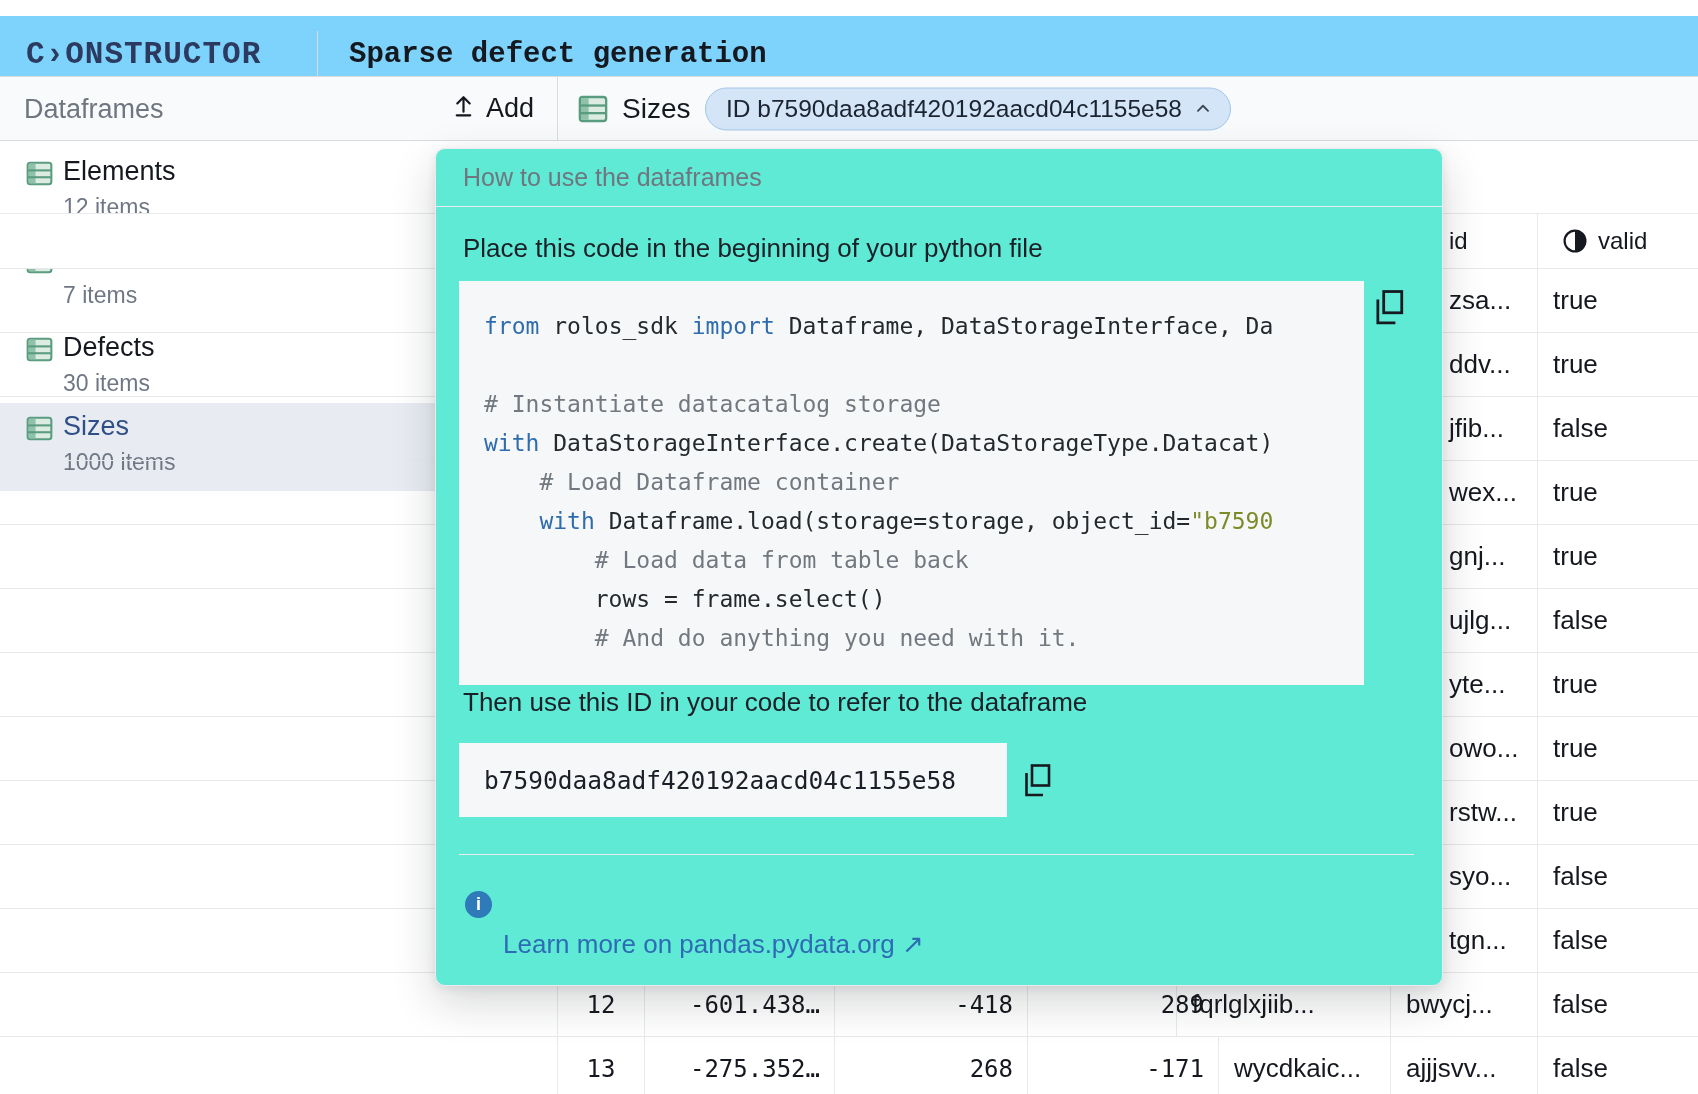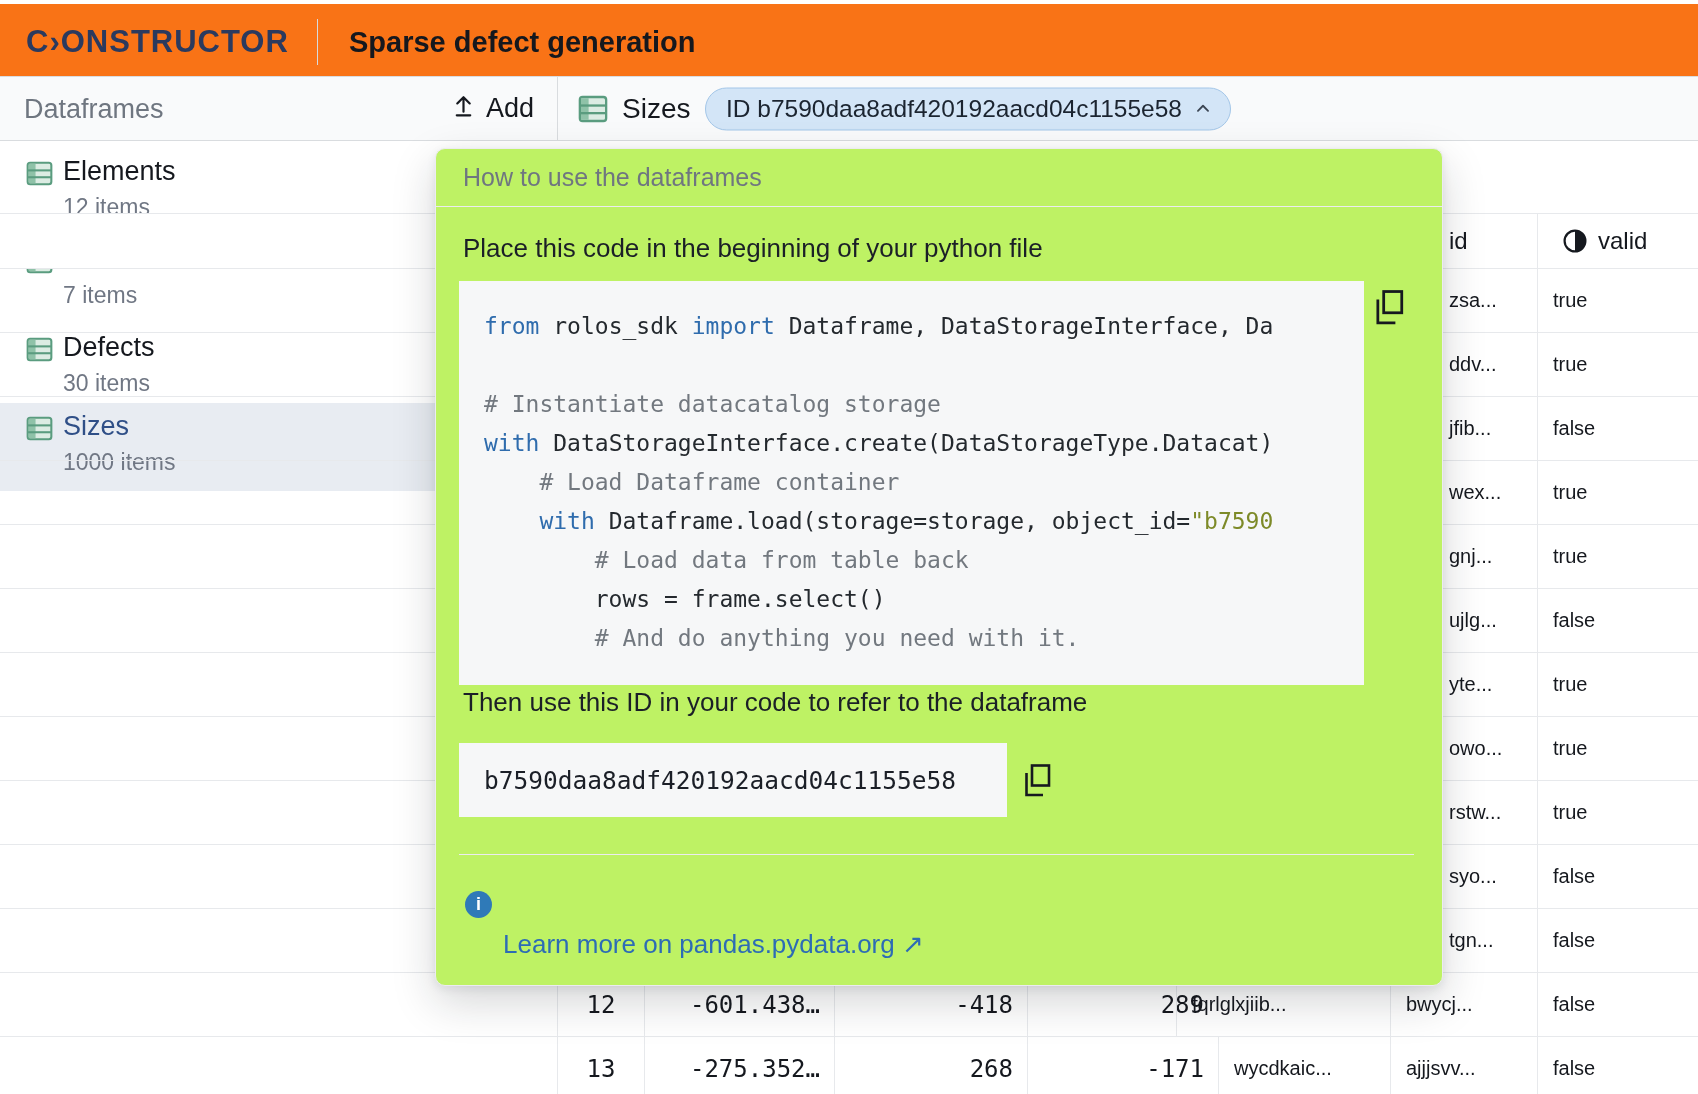--- a/index.html
+++ b/index.html
@@ -1,20 +1,20 @@
 <!DOCTYPE html>
 <html><head>
 <meta charset="utf-8">
 <style>
   html,body{margin:0;padding:0;background:#ffffff;}
   #frame{position:relative;width:1698px;height:1094px;overflow:hidden;background:#ffffff;
          font-family:"Liberation Sans",sans-serif;color:#15181e;}
 
   
-  .app-header{position:absolute;left:0;top:4px;width:100%;height:76px;background:#f97316;}
+  .app-header{position:absolute;left:0;top:16px;width:100%;height:76px;background:#7dd3fc;font-family:Liberation Mono, monospace;}
   .logo{position:absolute;left:26px;top:50%;transform:translateY(-50%);
         font-size:31px;font-weight:700;letter-spacing:1px;color:#2b3a5e;}
   .hdr-sep{position:absolute;left:317px;top:15px;width:1px;height:46px;background:#d8dadc;}
   .page-title{position:absolute;left:349px;top:50%;transform:translateY(-50%);
         font-size:29px;font-weight:600;color:#15181e;}
 
   
   .toolbar{position:absolute;left:0;top:76px;width:100%;height:65px;background:#f9fafb;
            border-top:1px solid #d9dcdf;border-bottom:1px solid #d9dcdf;box-sizing:border-box;}
   .tb-label{position:absolute;left:24px;top:50%;transform:translateY(-50%);font-size:27px;color:#6f7680;}
@@ -37,27 +37,27 @@
   .si-count{position:absolute;left:63px;top:46px;font-size:23px;color:#707784;}
 
   
   .table{position:absolute;inset:0;}
   .trow{position:absolute;left:0;width:1698px;border-bottom:1px solid #e7e9ec;box-sizing:border-box;}
   .hrow{border-top:1px solid #e7e9ec;background:#fff;}
   .cell{position:absolute;top:0;bottom:0;display:flex;align-items:center;box-sizing:border-box;overflow:hidden;}
   .bl{border-left:1px solid #e7e9ec;}
   .c-num{justify-content:center;font-family:"DejaVu Sans Mono",monospace;font-size:24px;}
   .c-float,.c-int{justify-content:flex-end;padding-right:14px;font-family:"DejaVu Sans Mono",monospace;font-size:24px;}
-  .c-str,.c-id,.c-valid{justify-content:flex-start;padding-left:15px;font-size:20px;}
+  .c-str,.c-id,.c-valid{justify-content:flex-start;padding-left:15px;font-size:26px;}
   .occl{padding-left:58px;}
   .hvalid{gap:10px;padding-left:24px;}
   .hlab{font-size:24px;color:#15181e;}
 
   
-  .popover{position:absolute;left:435px;top:148px;width:1008px;height:838px;background:#bef264;
+  .popover{position:absolute;left:435px;top:148px;width:1008px;height:838px;background:#5eead4;
            border:1px solid #ececf0;border-radius:10px;box-sizing:border-box;z-index:5;
            box-shadow:0 16px 44px rgba(22,26,33,.18),0 3px 10px rgba(22,26,33,.08);}
   .pop-title{position:absolute;left:27px;top:0;height:57px;display:flex;align-items:center;font-size:25px;color:#6f7680;}
   .pop-hr{position:absolute;border-top:1px solid #ececf0;height:0;}
   .pop-hr1{left:0;right:0;top:57px;}
   .pop-hr2{left:23px;right:28px;top:705px;}
   .pop-intro{position:absolute;left:27px;top:84px;font-size:26px;color:#1b1f27;}
   .codeblock{position:absolute;left:23px;top:132px;width:905px;height:404px;background:#f6f7f8;
              padding:26px 25px;box-sizing:border-box;overflow:hidden;
              font-family:"DejaVu Sans Mono",monospace;font-size:23px;line-height:39px;color:#24292e;}

